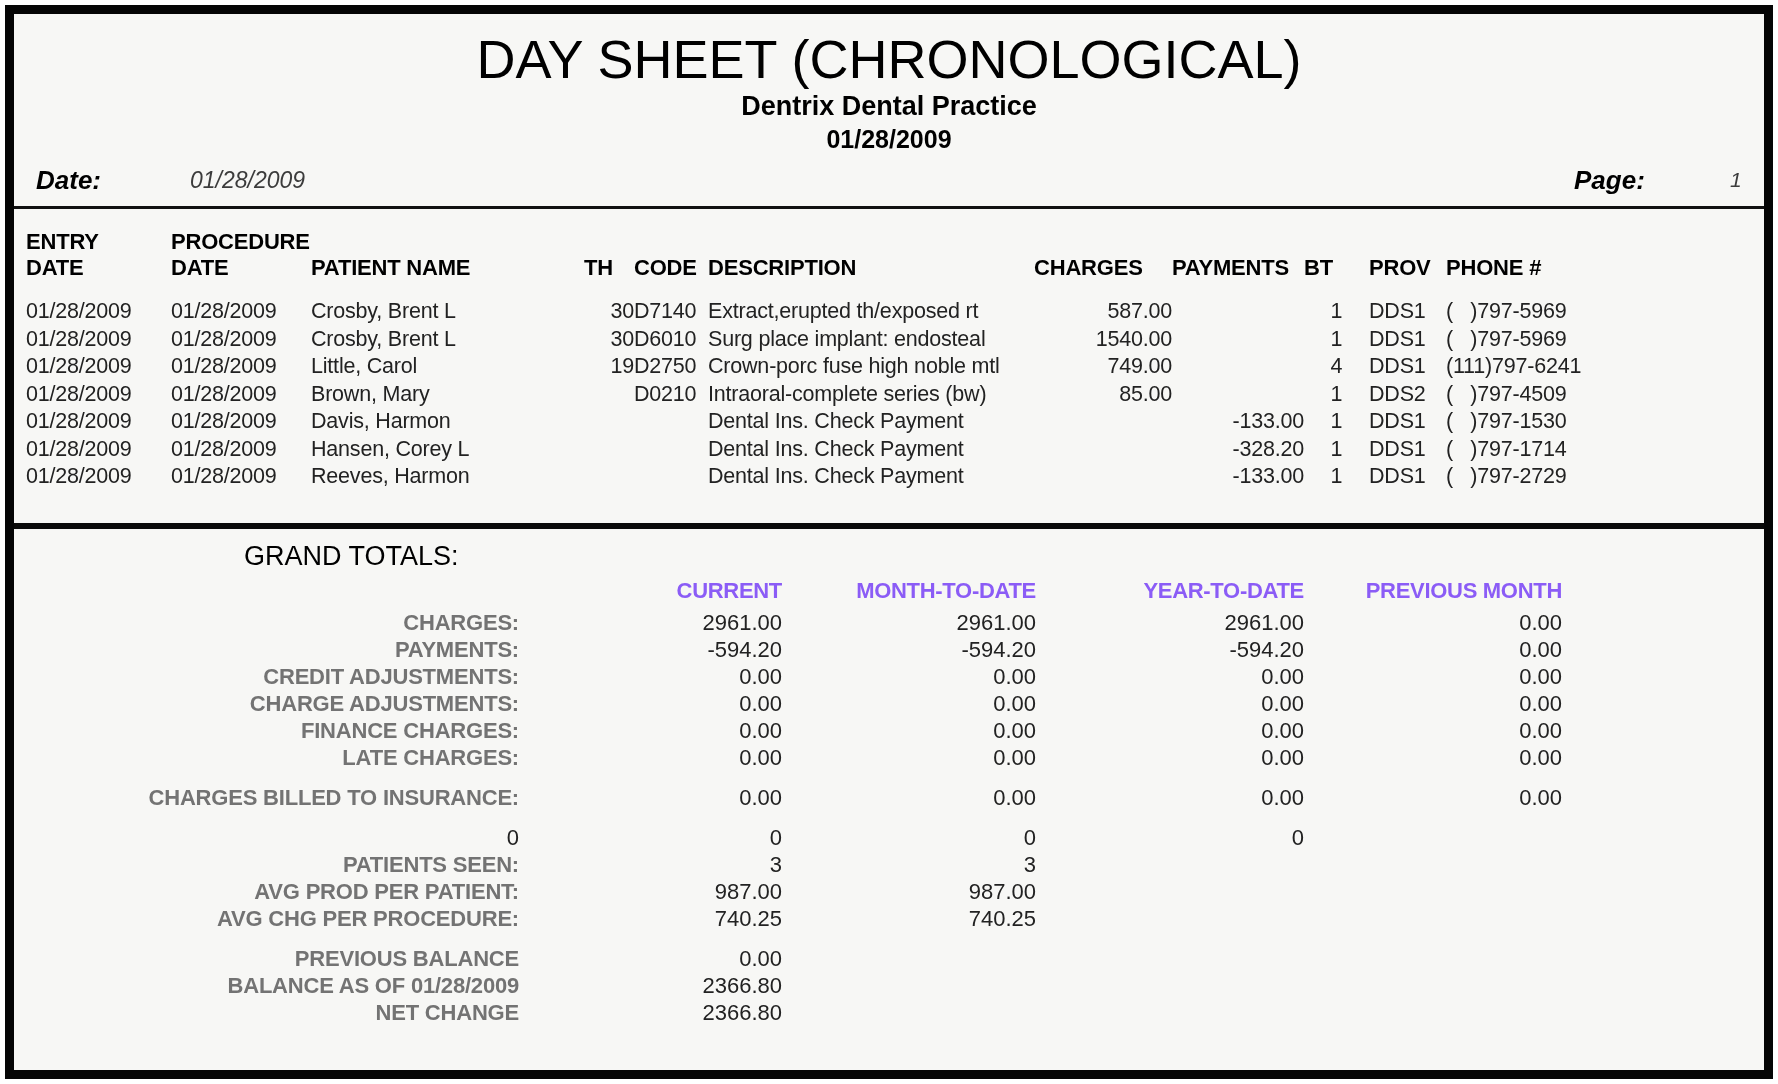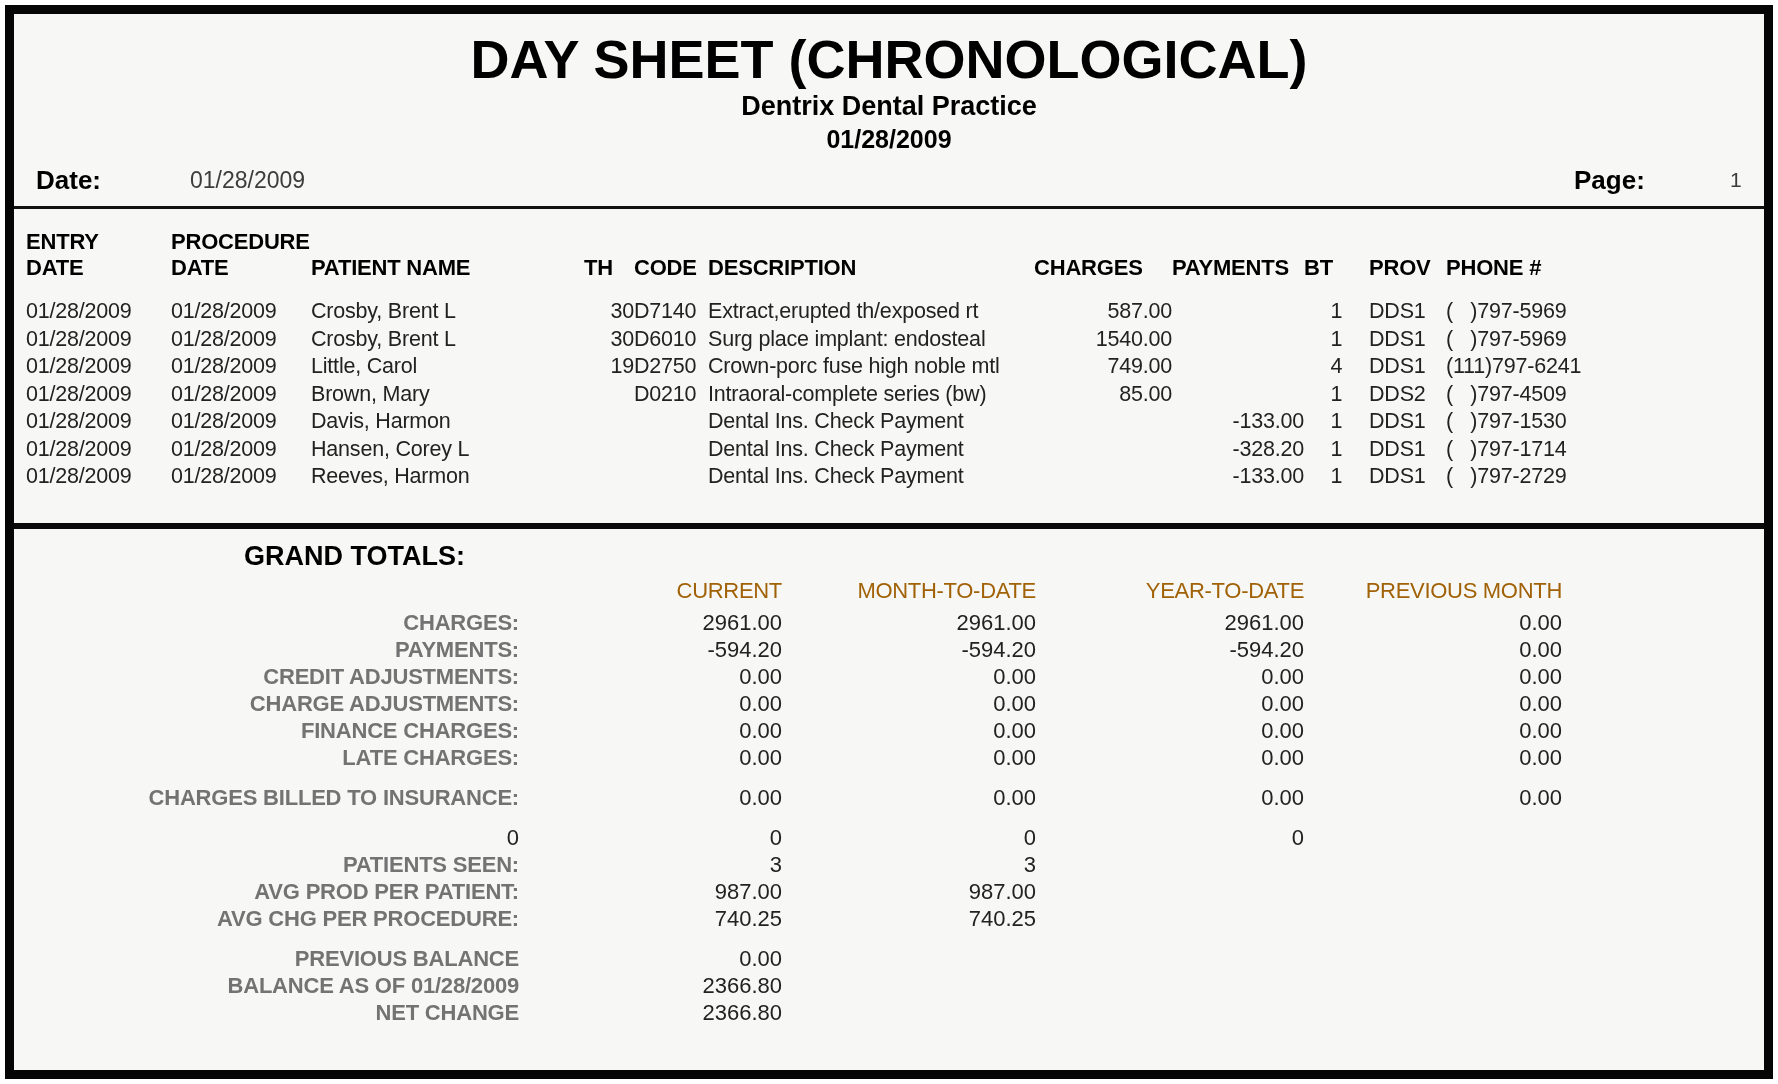--- a/index.html
+++ b/index.html
@@ -16,21 +16,21 @@
     width: 1768px; height: 1074px;
     border: 9px solid #050505;
     background: #f7f7f5;
     overflow: hidden;
   }
   
   .report-title {
     margin-top: 16px;
     text-align: center;
     font-size: 54px;
-    font-weight: bold;
+    font-weight: normal;
     letter-spacing: 0px;
     color: #000;
     line-height: 58px;
   }
   .practice-name {
     text-align: center;
     font-size: 27px;
     font-weight: bold;
     color: #000;
     line-height: 32px;
@@ -41,20 +41,21 @@
     font-size: 25px;
     font-weight: bold;
     color: #000;
     line-height: 30px;
     margin-top: 2px;
   }
   .date-page-row {
     position: relative;
     height: 52px;
     font-size: 26px;
+    font-style: italic;
   }
   .date-label   { position: absolute; left: 22px;  bottom: 10px; font-weight: bold; color: #000; }
   .date-value   { position: absolute; left: 176px; bottom: 12px; font-size: 23px; color: #3c3c3c; }
   .page-label   { position: absolute; left: 1560px; bottom: 10px; font-weight: bold; color: #000; }
   .page-number  { position: absolute; left: 1716px; bottom: 14px; font-size: 21px; color: #3c3c3c; }
   .rule   { height: 3px; background: #111; }
   .rule-thick { height: 6px; background: #0a0a0a; }
   
   table.tx {
     border-collapse: collapse;
@@ -89,37 +90,37 @@
   .col-bt      { text-align: center; }
   .col-prov    { padding-left: 14px; }
   th.h-patient { padding-left: 36px; }
   th.h-desc    { text-align: center; padding-left: 90px; }
   .tx-spacer   { height: 34px; }
   
   .gt-section { padding-top: 10px; }
   .gt-heading {
     margin-left: 230px;
     font-size: 27px;
-    font-weight: bold;
+    font-weight: normal;
     color: #000;
     line-height: 34px;
   }
   .gt-grid {
     display: grid;
     grid-template-columns: 490px 263px 254px 268px 258px;
     width: 1533px;
     margin-left: 15px;
   }
   .gt-grid > div {
     text-align: right;
     font-size: 22px;
     line-height: 27px;
     white-space: pre;
   }
-  .gt-col-head { font-weight: normal; color: #a16207; letter-spacing: -0.3px; }
+  .gt-col-head { font-weight: bold; color: #8b5cf6; letter-spacing: -0.3px; }
   .gt-head-row { margin-top: 4px; }
   .gt-label  { font-weight: bold; color: #737373; letter-spacing: -0.2px; }
   .gt-value  { color: #222; }
   .gt-group  { margin-bottom: 13px; }
   .gt-group:last-child { margin-bottom: 0; }
   .gt-groups { margin-top: 5px; }
 </style>
 </head>
 <body>
 

